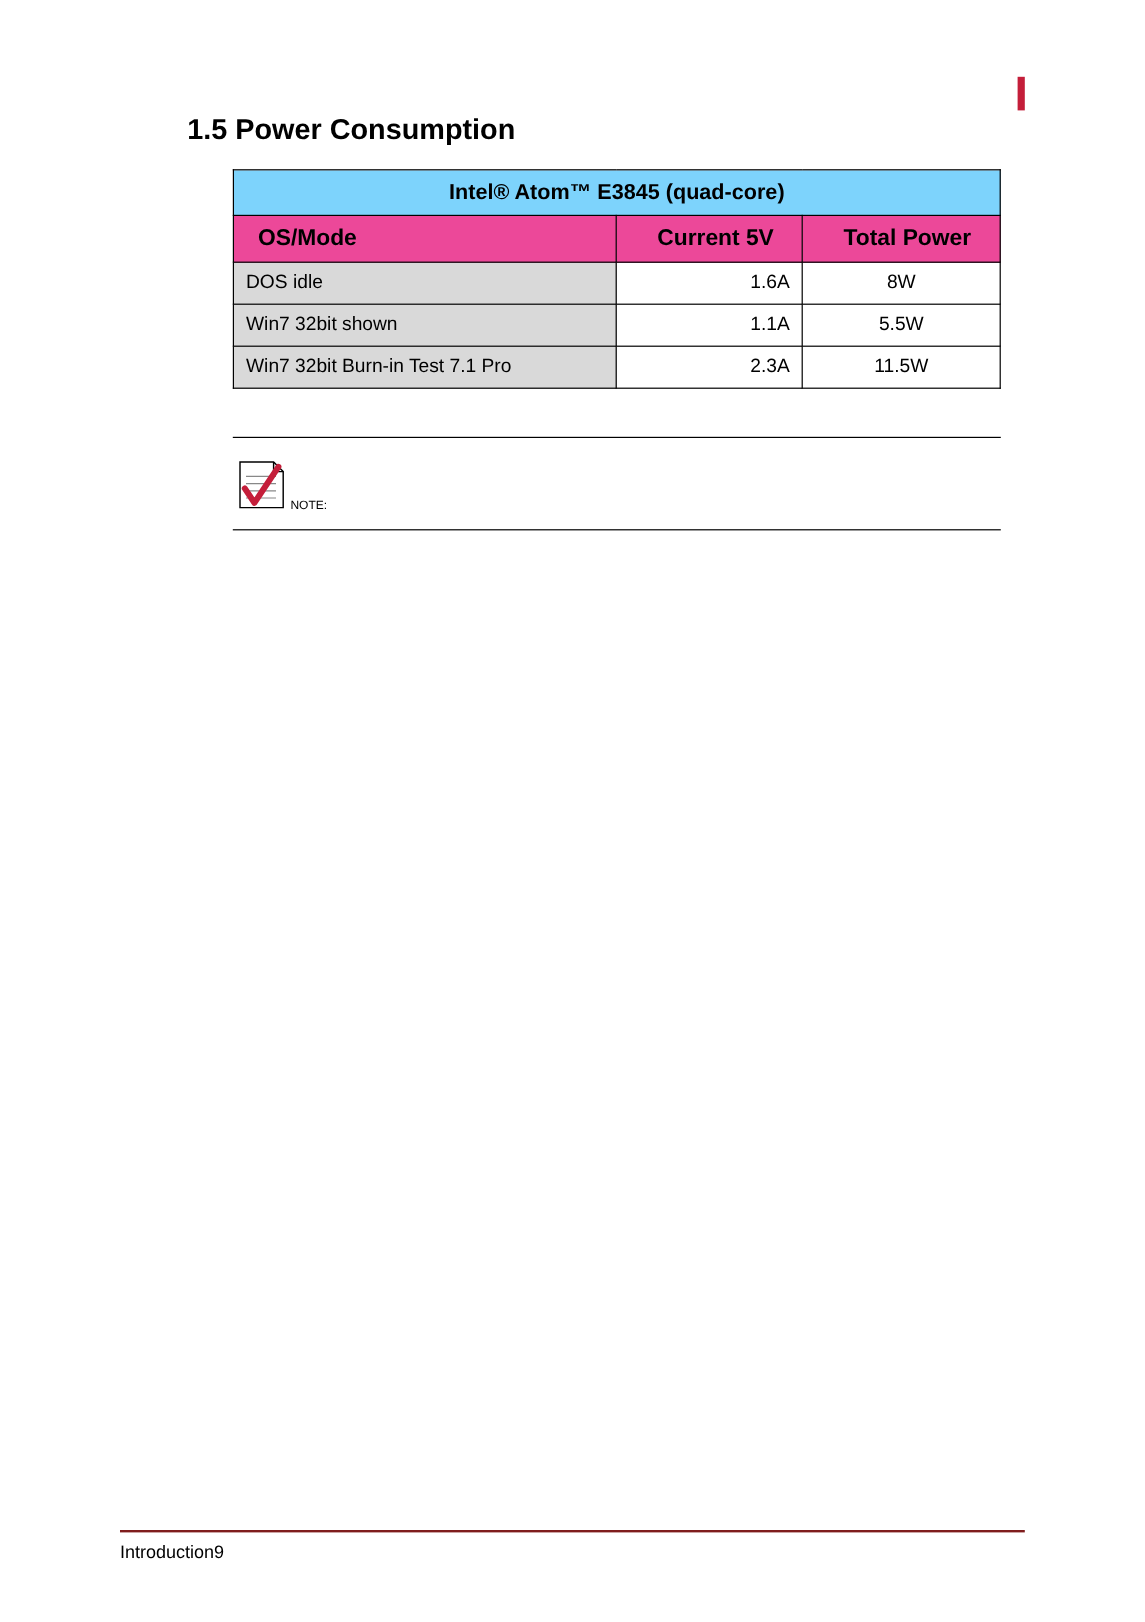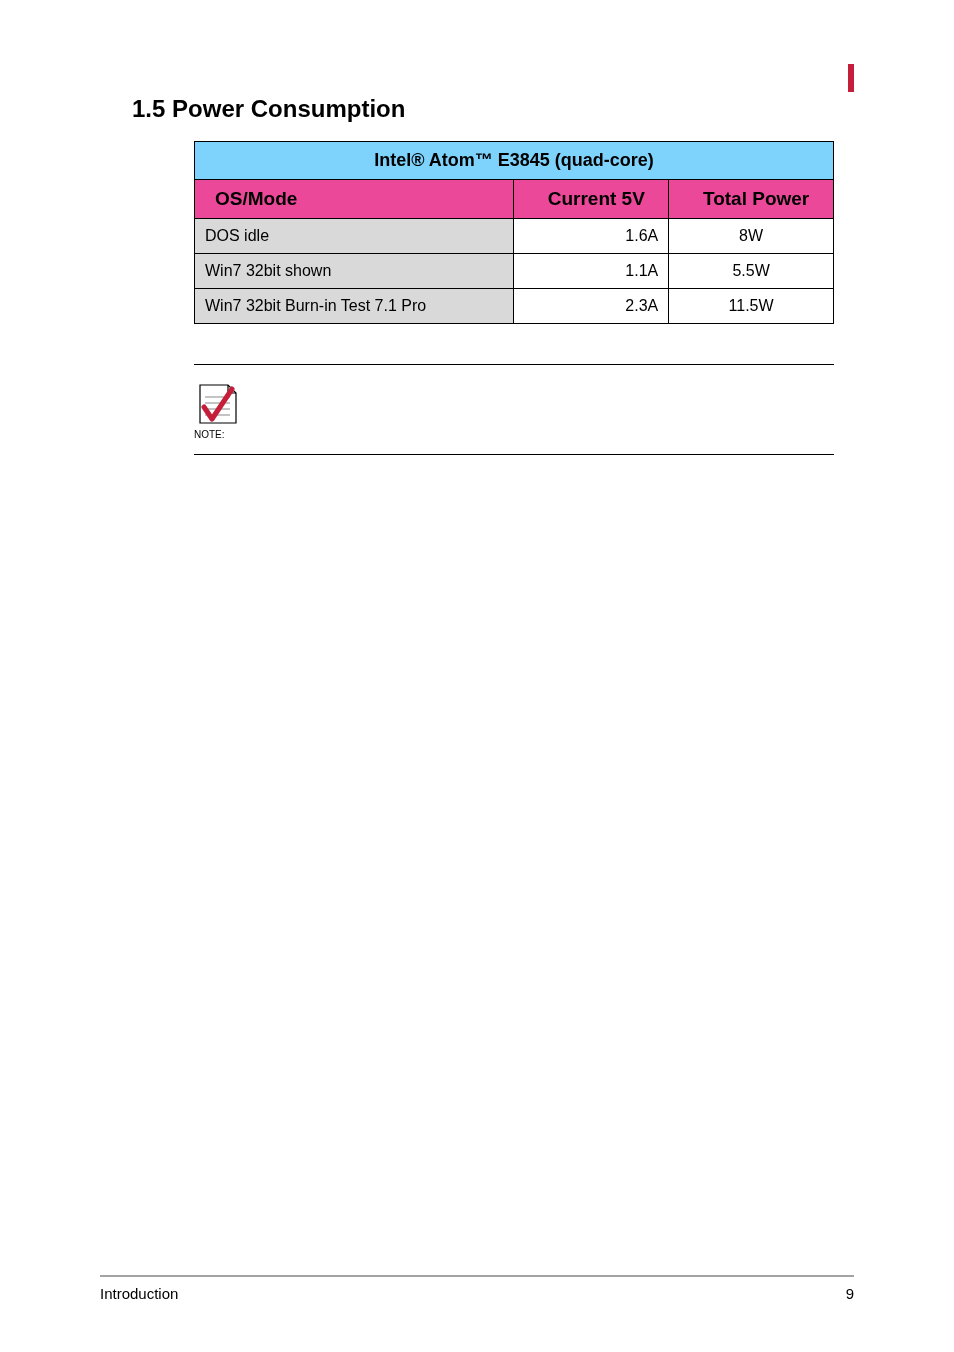--- a/index.html
+++ b/index.html
@@ -25,21 +25,21 @@
       right: 100px;
       width: 6px;
       height: 28px;
       background: #c41e3a;
     }
     .section-title {
       font-size: 24px;
       font-weight: bold;
       color: #000;
       margin-bottom: 18px;
-      margin-left: 32px;
+      margin-left: 56px;
     }
     .intro-text {
       font-size: 16px;
       color: #000;
       line-height: 1.5;
       margin-left: 94px;
       margin-right: 20px;
       margin-bottom: 30px;
     }
     .data-table {
@@ -91,22 +91,21 @@
       border-top: 1.5px solid #000;
       border-bottom: 1.5px solid #000;
       padding: 14px 0;
       display: flex;
       align-items: flex-start;
       gap: 20px;
     }
     .note-icon-wrap {
       flex-shrink: 0;
       display: flex;
-      flex-direction: column;
-      align-items: flex-start;
+      align-items: flex-end;
     }
     .note-icon {
       width: 48px;
       height: 48px;
     }
     .note-label {
       font-size: 10px;
       color: #000;
       margin-top: 2px;
     }
@@ -114,24 +113,24 @@
       font-size: 16px;
       color: #000;
       line-height: 1.5;
       padding-top: 4px;
     }
     .footer {
       position: absolute;
       bottom: 50px;
       left: 100px;
       right: 100px;
-      border-top: 2px solid #a3a3a3;
+      border-top: 2px solid #7f1d1d;
       padding-top: 8px;
       display: flex;
-      justify-content: space-between;
+      justify-content: flex-start;
       font-size: 15px;
       color: #000;
     }
   </style>
 </head>
 <body>
 
 <div class="page">
   <div class="red-marker"></div>
 

